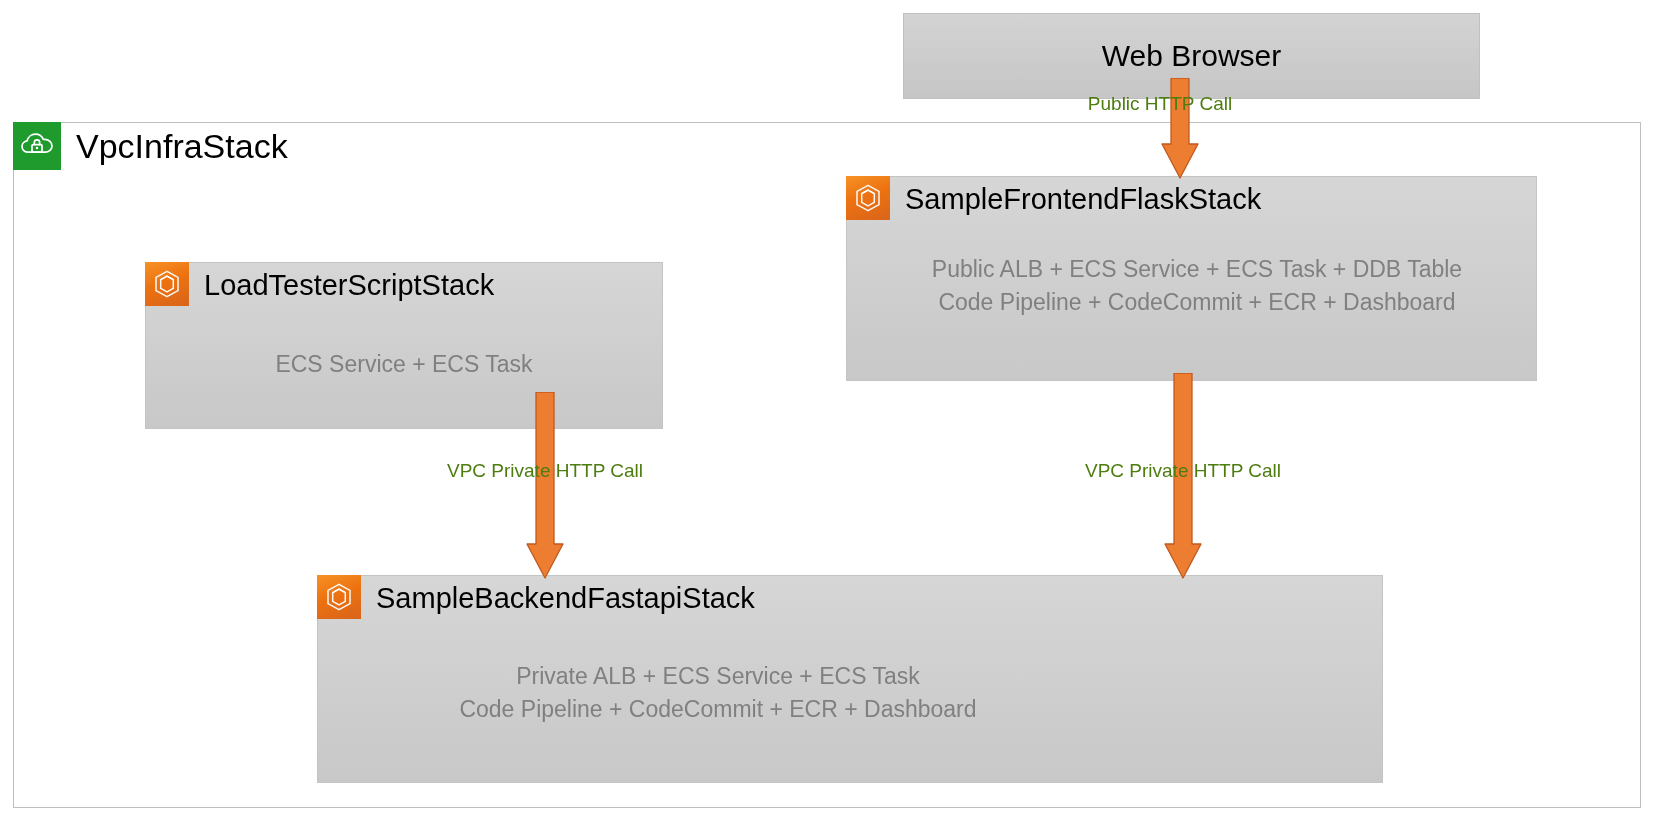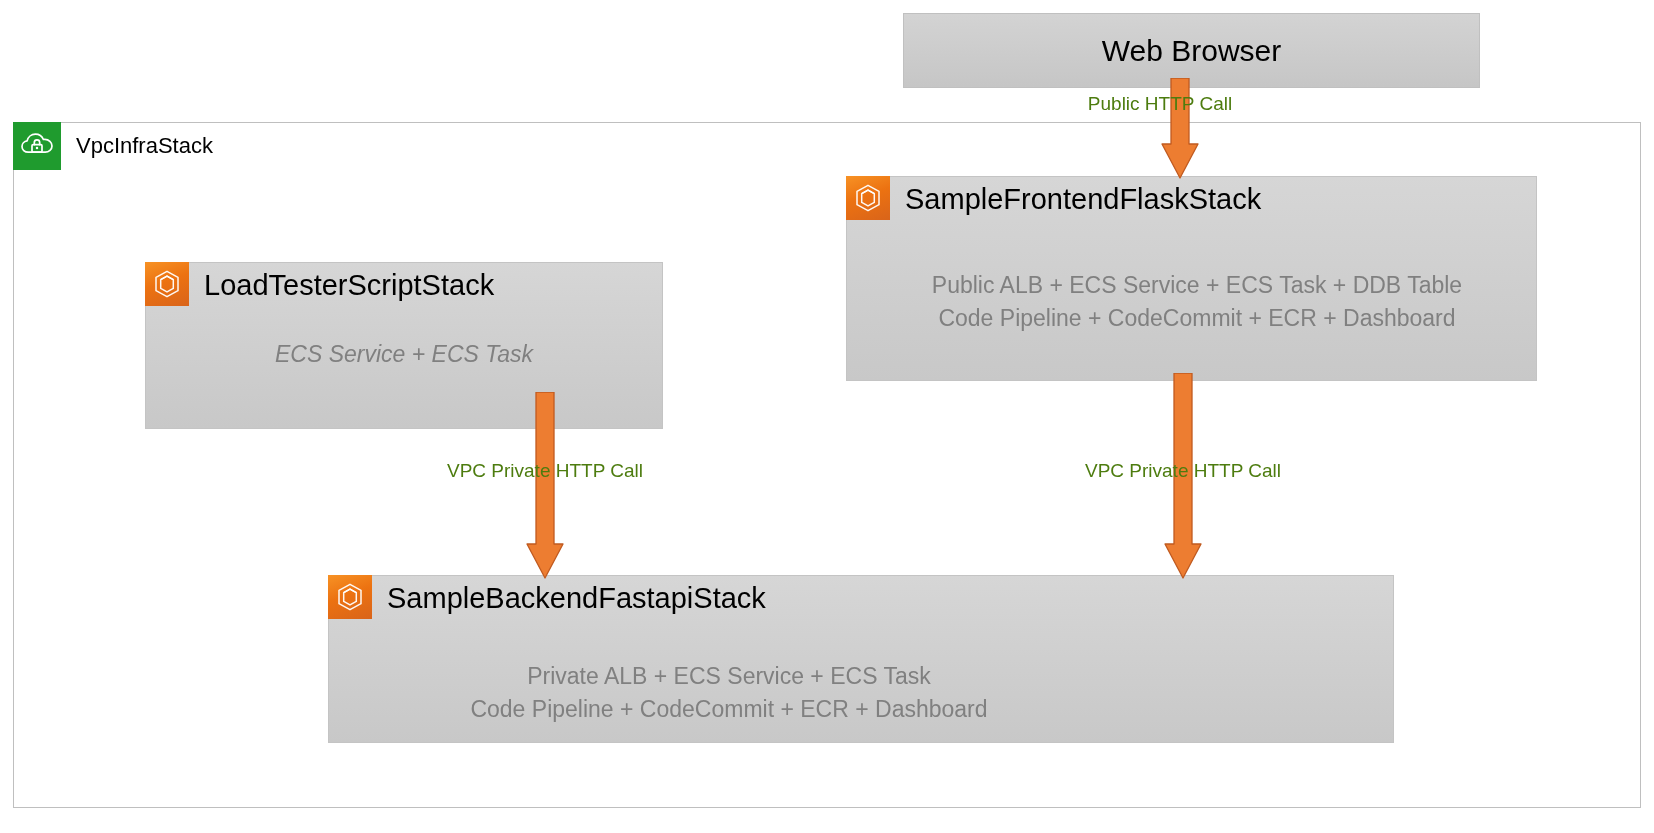--- a/index.html
+++ b/index.html
@@ -39,21 +39,21 @@
     width: 48px;
     height: 48px;
     background: #1F9B2E;
     display: flex;
     align-items: center;
     justify-content: center;
     flex: none;
   }
   .vpc-title {
     margin-left: 15px;
-    font-size: 22px;
+    font-size: 34px;
     color: #000000;
     line-height: 1;
     white-space: nowrap;
   }
 
   
   .plain-box {
     position: absolute;
     background: linear-gradient(180deg, #d3d3d3 0%, #c6c6c6 100%);
     border: 1px solid #c0c0c0;
@@ -122,21 +122,21 @@
     white-space: nowrap;
     text-align: center;
     z-index: 5;
   }
 </style>
 </head>
 <body>
 
 <div id="canvas">
 
-  <div class="plain-box" style="left:903px; top:13px; width:577px; height:75px;justify-content:center;">
+  <div class="plain-box" style="left:903px; top:13px; width:577px; height:86px;justify-content:center;">
     <span class="plain-box-label">Web Browser</span>
   </div>
 
   <div class="vpc-container"></div>
 
   <div class="vpc-header">
     <span class="vpc-icon">
       <svg width="36" height="36" viewBox="0 0 36 36" aria-hidden="true">
         <path d="M9.2 24.2 C5.6 24.2 3 21.7 3 18.5 C3 15.6 5.2 13.2 8.1 12.9 C8.9 9.0 12.3 6.2 16.4 6.2 C20.0 6.2 23.1 8.4 24.4 11.5 C24.9 11.4 25.4 11.35 25.9 11.35 C29.8 11.35 33 14.4 33 18.0 C33 21.5 29.9 24.2 26.2 24.2 Z" fill="none" stroke="#ffffff" stroke-width="1.7" stroke-linejoin="round"></path>
         <rect x="13.0" y="16.6" width="10.0" height="7.6" rx="1.1" fill="none" stroke="#ffffff" stroke-width="1.7"></rect>
@@ -149,41 +149,41 @@
 
   <div class="stack-box" style="left:145px; top:262px; width:518px; height:167px;">
     <span class="stack-icon">
       <svg width="32" height="32" viewBox="0 0 32 32" aria-hidden="true">
         <path d="M16 3.3 L27 9.3 L27 22.7 L16 28.7 L5 22.7 L5 9.3 Z" fill="none" stroke="#ffffff" stroke-width="1.5" stroke-linejoin="round" opacity="0.95"></path>
         <path d="M16 8.1 L22.3 11.6 L22.3 20.4 L16 23.9 L9.7 20.4 L9.7 11.6 Z" fill="none" stroke="#ffffff" stroke-width="1.5" stroke-linejoin="round" opacity="0.95"></path>
         <path d="M9.7 11.6 L16 8.1 L22.3 11.6" fill="none" stroke="#ffffff" stroke-width="1.5" stroke-linejoin="round" opacity="0.95"></path>
       </svg>
     </span>
     <span class="stack-title">LoadTesterScriptStack</span>
-    <div class="stack-body" style="top:75px;font-style:italic;">
+    <div class="stack-body" style="top:85px;">
       <div>ECS Service + ECS Task</div>
     </div>
   </div>
 
   <div class="stack-box" style="left:846px; top:176px; width:691px; height:205px;">
     <span class="stack-icon">
       <svg width="32" height="32" viewBox="0 0 32 32" aria-hidden="true">
         <path d="M16 3.3 L27 9.3 L27 22.7 L16 28.7 L5 22.7 L5 9.3 Z" fill="none" stroke="#ffffff" stroke-width="1.5" stroke-linejoin="round" opacity="0.95"></path>
         <path d="M16 8.1 L22.3 11.6 L22.3 20.4 L16 23.9 L9.7 20.4 L9.7 11.6 Z" fill="none" stroke="#ffffff" stroke-width="1.5" stroke-linejoin="round" opacity="0.95"></path>
         <path d="M9.7 11.6 L16 8.1 L22.3 11.6" fill="none" stroke="#ffffff" stroke-width="1.5" stroke-linejoin="round" opacity="0.95"></path>
       </svg>
     </span>
     <span class="stack-title">SampleFrontendFlaskStack</span>
-    <div class="stack-body" style="top:92px;padding-left:11px;">
+    <div class="stack-body" style="top:76px;padding-left:11px;">
       <div>Public ALB + ECS Service + ECS Task + DDB Table</div>
       <div>Code Pipeline + CodeCommit + ECR + Dashboard</div>
     </div>
   </div>
 
-  <div class="stack-box" style="left:328px; top:575px; width:1066px; height:168px;">
+  <div class="stack-box" style="left:317px; top:575px; width:1066px; height:208px;">
     <span class="stack-icon">
       <svg width="32" height="32" viewBox="0 0 32 32" aria-hidden="true">
         <path d="M16 3.3 L27 9.3 L27 22.7 L16 28.7 L5 22.7 L5 9.3 Z" fill="none" stroke="#ffffff" stroke-width="1.5" stroke-linejoin="round" opacity="0.95"></path>
         <path d="M16 8.1 L22.3 11.6 L22.3 20.4 L16 23.9 L9.7 20.4 L9.7 11.6 Z" fill="none" stroke="#ffffff" stroke-width="1.5" stroke-linejoin="round" opacity="0.95"></path>
         <path d="M9.7 11.6 L16 8.1 L22.3 11.6" fill="none" stroke="#ffffff" stroke-width="1.5" stroke-linejoin="round" opacity="0.95"></path>
       </svg>
     </span>
     <span class="stack-title">SampleBackendFastapiStack</span>
     <div class="stack-body" style="top:84px; left:0; right:295px;padding-left:31px;">
       <div>Private ALB + ECS Service + ECS Task</div>

